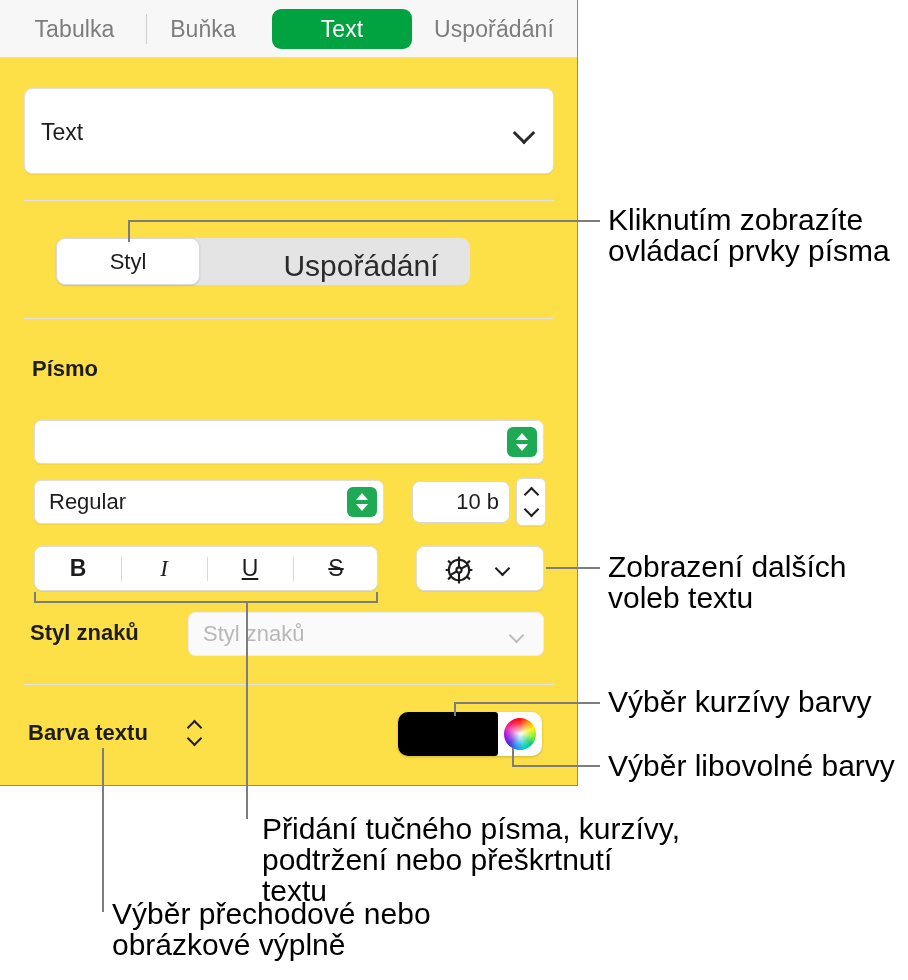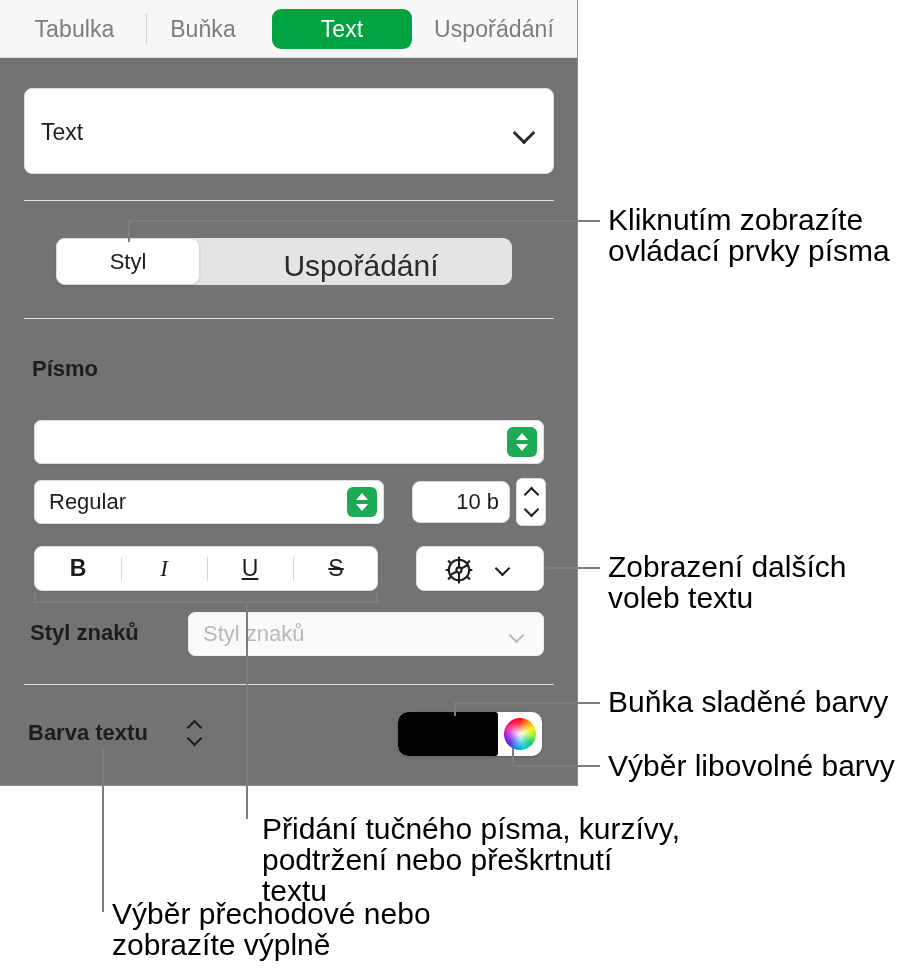--- a/index.html
+++ b/index.html
@@ -12,21 +12,21 @@
     font-family: "Liberation Sans", sans-serif;
     overflow: hidden;
     -webkit-font-smoothing: antialiased;
   }
 
   
   #panel {
     position: absolute;
     left: 0; top: 0;
     width: 578px; height: 786px;
-    background: #737373;
+    background: #fde047;
     border-right: 1.5px solid #8a8a8a;
     border-bottom: 1.5px solid #8a8a8a;
     box-sizing: border-box;
   }
 
   
   #tabbar {
     position: absolute; left: 0; top: 0;
     width: 576.5px; height: 58px;
     background: #f7f7f7;
@@ -104,21 +104,21 @@
     background: #e2e2e2;
   }
   #rule-1 { top: 200px; }
   #rule-2 { top: 318px; }
   #rule-3 { top: 684px; }
 
   
   #segmented {
     position: absolute;
     left: 56px; top: 238px;
-    width: 456px; height: 47px;
+    width: 414px; height: 47px;
     background: #e4e4e4;
     border-radius: 9px;
   }
   #seg-styl {
     position: absolute;
     left: 0px; top: 0px;
     width: 144px; height: 47px;
     background: #ffffff;
     border-radius: 9px;
     border: 1px solid #d9d9d9;
@@ -548,21 +548,21 @@
 <div class="line-v" style="left:246px; top:601px; height:218px;"></div>
 
 <div class="line-v" style="left:102px; top:748px; height:164px;"></div>
 
 <div class="callout" style="left:608px; top:204px; width:290px;">Kliknutím zobrazíte
 ovládací prvky písma</div>
 
 <div class="callout" style="left:608px; top:551px; width:290px;">Zobrazení dalších
 voleb textu</div>
 
-<div class="callout" style="left:608px; top:686px; width:296px;">Buňka sladěné barvy</div>
+<div class="callout" style="left:608px; top:686px; width:296px;">Výběr kurzívy barvy</div>
 
 <div class="callout" style="left:608px; top:750px; width:296px;">Výběr libovolné barvy</div>
 
 <div class="callout" style="left:262px; top:813px; width:420px;">Přidání tučného písma, kurzívy,
 podtržení nebo přeškrtnutí textu</div>
 
 <div class="callout" style="left:112px; top:898px; width:380px;">Výběr přechodové nebo
-zobrazíte výplně</div>
+obrázkové výplně</div>
 
 </body></html>

